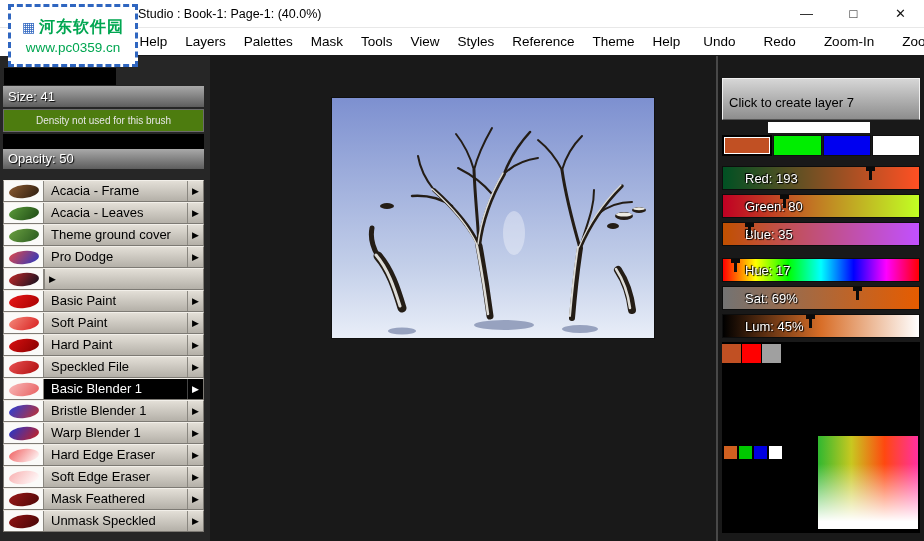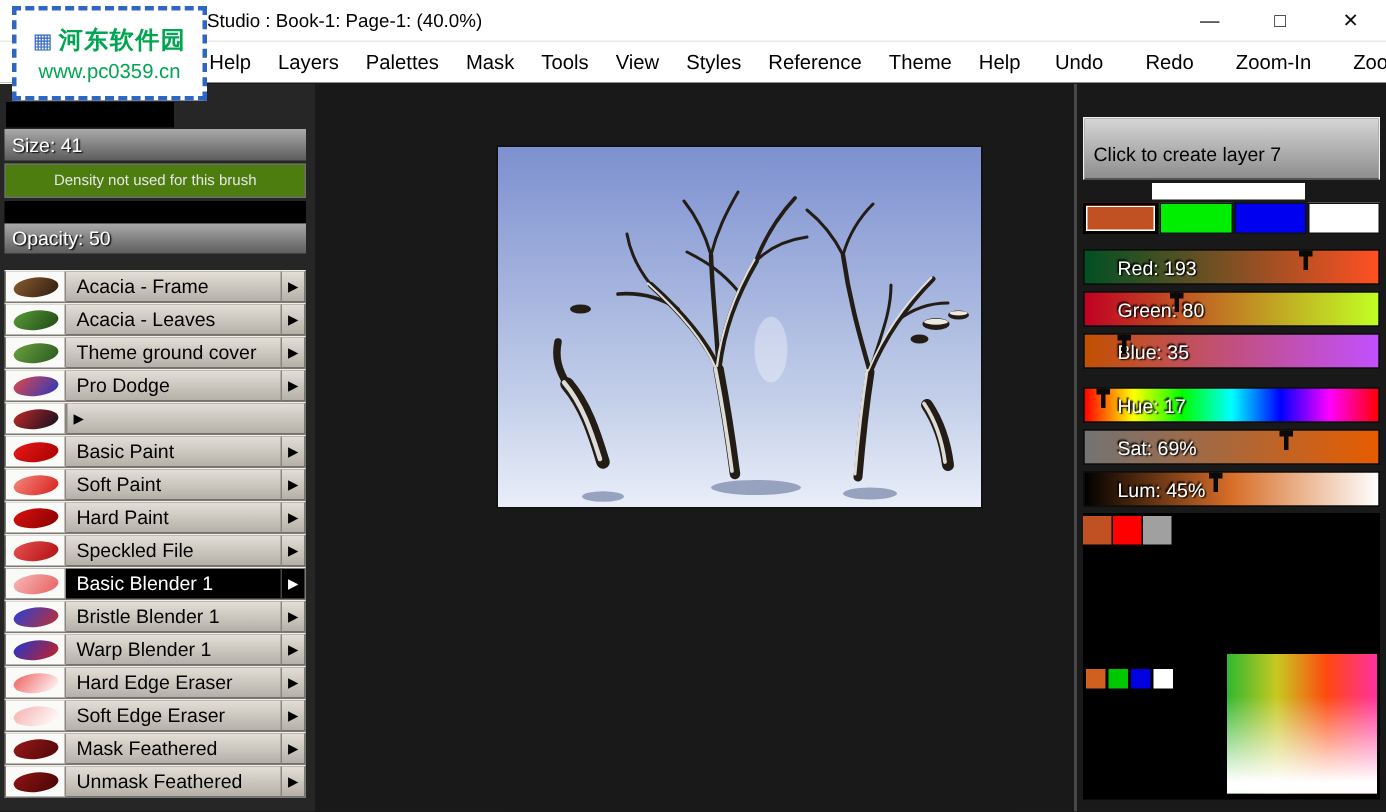--- a/index.html
+++ b/index.html
@@ -297,21 +297,21 @@
         <div class="brush-icon">
           <div class="brush-blob" style="background: linear-gradient(135deg, rgb(152, 24, 24), rgb(80, 8, 8));"></div>
         </div>
         <div class="brush-label">Mask Feathered</div>
         <div class="brush-arrow">▶</div>
       </div>
       <div class="brush-row">
         <div class="brush-icon">
           <div class="brush-blob" style="background: linear-gradient(135deg, rgb(144, 20, 20), rgb(72, 6, 6));"></div>
         </div>
-        <div class="brush-label">Unmask Feathered</div>
+        <div class="brush-label">Unmask Speckled</div>
         <div class="brush-arrow">▶</div>
       </div>
     </div>
 </div>
 
 <div class="canvas-area">
   <svg viewBox="0 0 322 240" width="322" height="240">
     <defs>
       <linearGradient id="sky" x1="0" y1="0" x2="0" y2="1">
         <stop offset="0" stop-color="#7d90d0"></stop>

